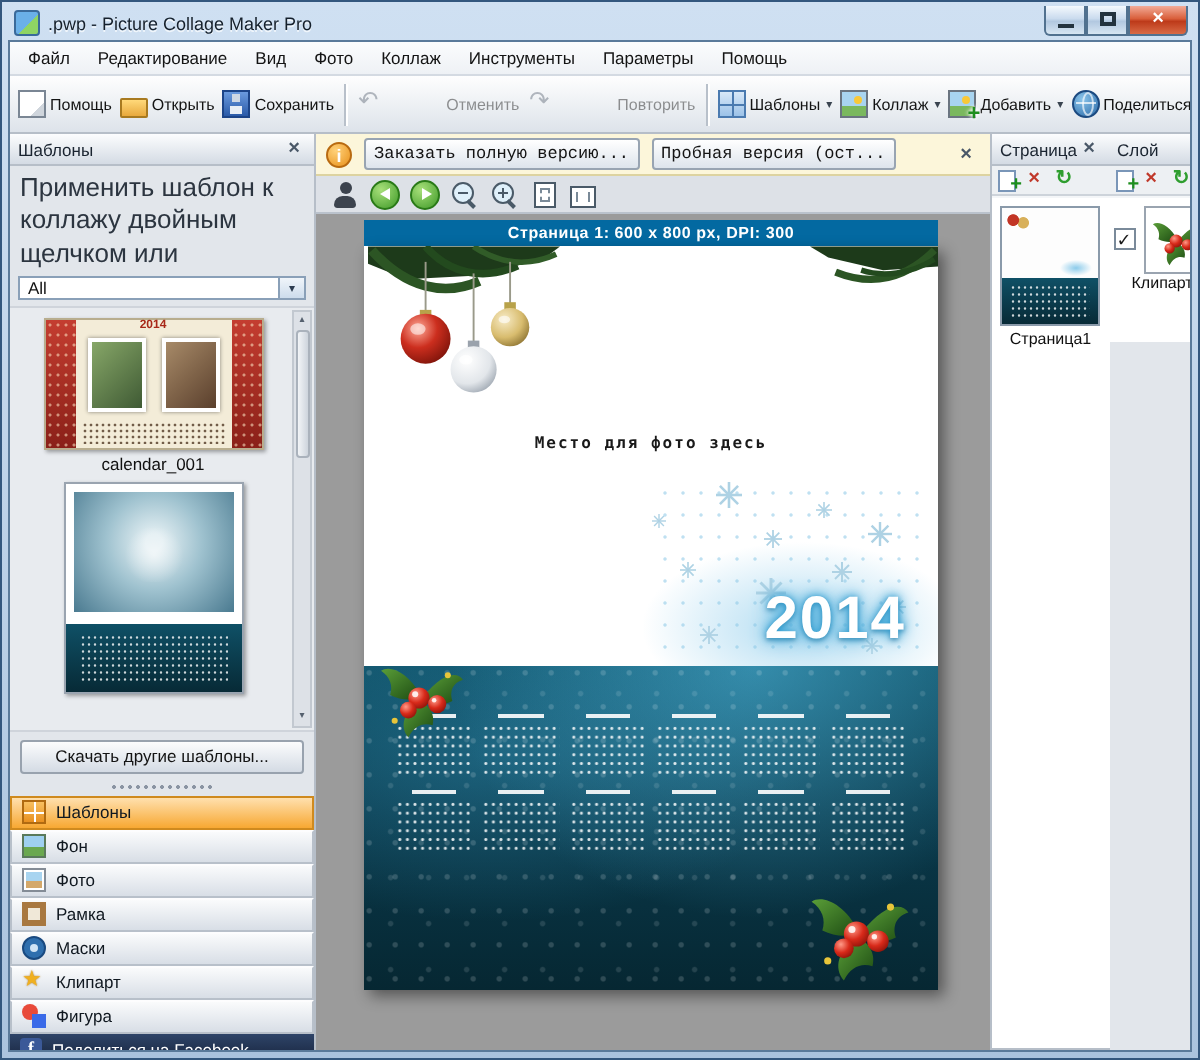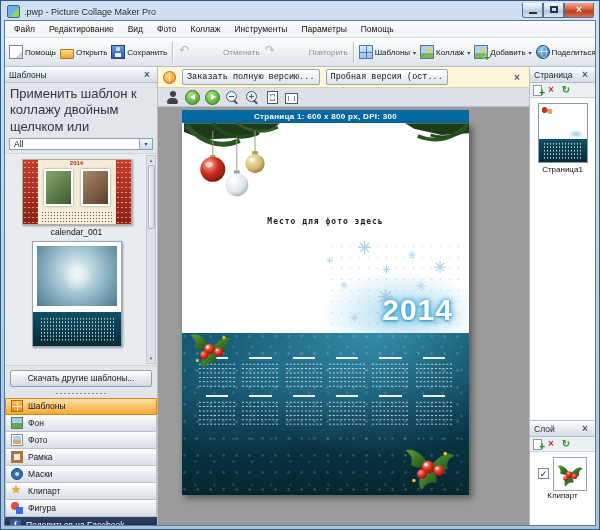--- a/index.html
+++ b/index.html
@@ -151,21 +151,21 @@
       linear-gradient(#0f5066 0%, #0a3a4c 45%, #062732 100%);
     background-size:13px 17px,19px 23px,100% 100%,100% 100%,100% 100%;}
   .months{position:absolute;left:15px;top:22px;width:257px;display:grid;grid-template-columns:repeat(6,1fr);gap:4px 3px;}
   .month{height:34px;position:relative;}
   .month::before{content:"";display:block;width:55%;height:2px;margin:2px auto 0;background:rgba(255,255,255,.9);}
   .month::after{content:"";position:absolute;left:1px;right:1px;top:7px;bottom:1px;background-image:radial-gradient(circle,rgba(255,255,255,.85) .5px,transparent 1px);background-size:3.8px 4.4px;}
   .holly-left{position:absolute;left:6px;top:-6px;}
   .holly-br{position:absolute;right:12px;bottom:2px;}
 
   
-  .right-panel{width:66px;flex:none;display:flex;flex-direction:column;background:#e2e6eb;border-left:1px solid #b6bec8;min-height:0;}
+  .right-panel{width:100px;flex:none;display:flex;flex-direction:row;background:#e2e6eb;border-left:1px solid #b6bec8;min-height:0;}
   .rp-panel{display:flex;flex-direction:column;min-height:0;}
   .rp-panel.pages{flex:1;border-bottom:1px solid #b6bec8;}
   .rp-panel.layers{height:104px;flex:none;}
   .rp-toolbar{height:15px;flex:none;background:#edf0f3;border-bottom:1px solid #cdd3da;display:flex;align-items:center;gap:3px;padding:0 3px;}
   .rp-ico{width:12px;height:12px;position:relative;flex:none;font-size:10px;line-height:12px;text-align:center;}
   .rp-add{background:#fff;border:1px solid #7a96b8;width:9px;height:11px;margin-top:1px;}
   .rp-add::after{content:"+";position:absolute;right:-4px;bottom:-4px;color:#1e8e1e;font-weight:bold;font-size:10px;}
   .rp-delete{color:#c0392b;font-weight:bold;}
   .rp-delete::before{content:"×";}
   .rp-refresh{color:#2f9e2f;font-weight:bold;}

